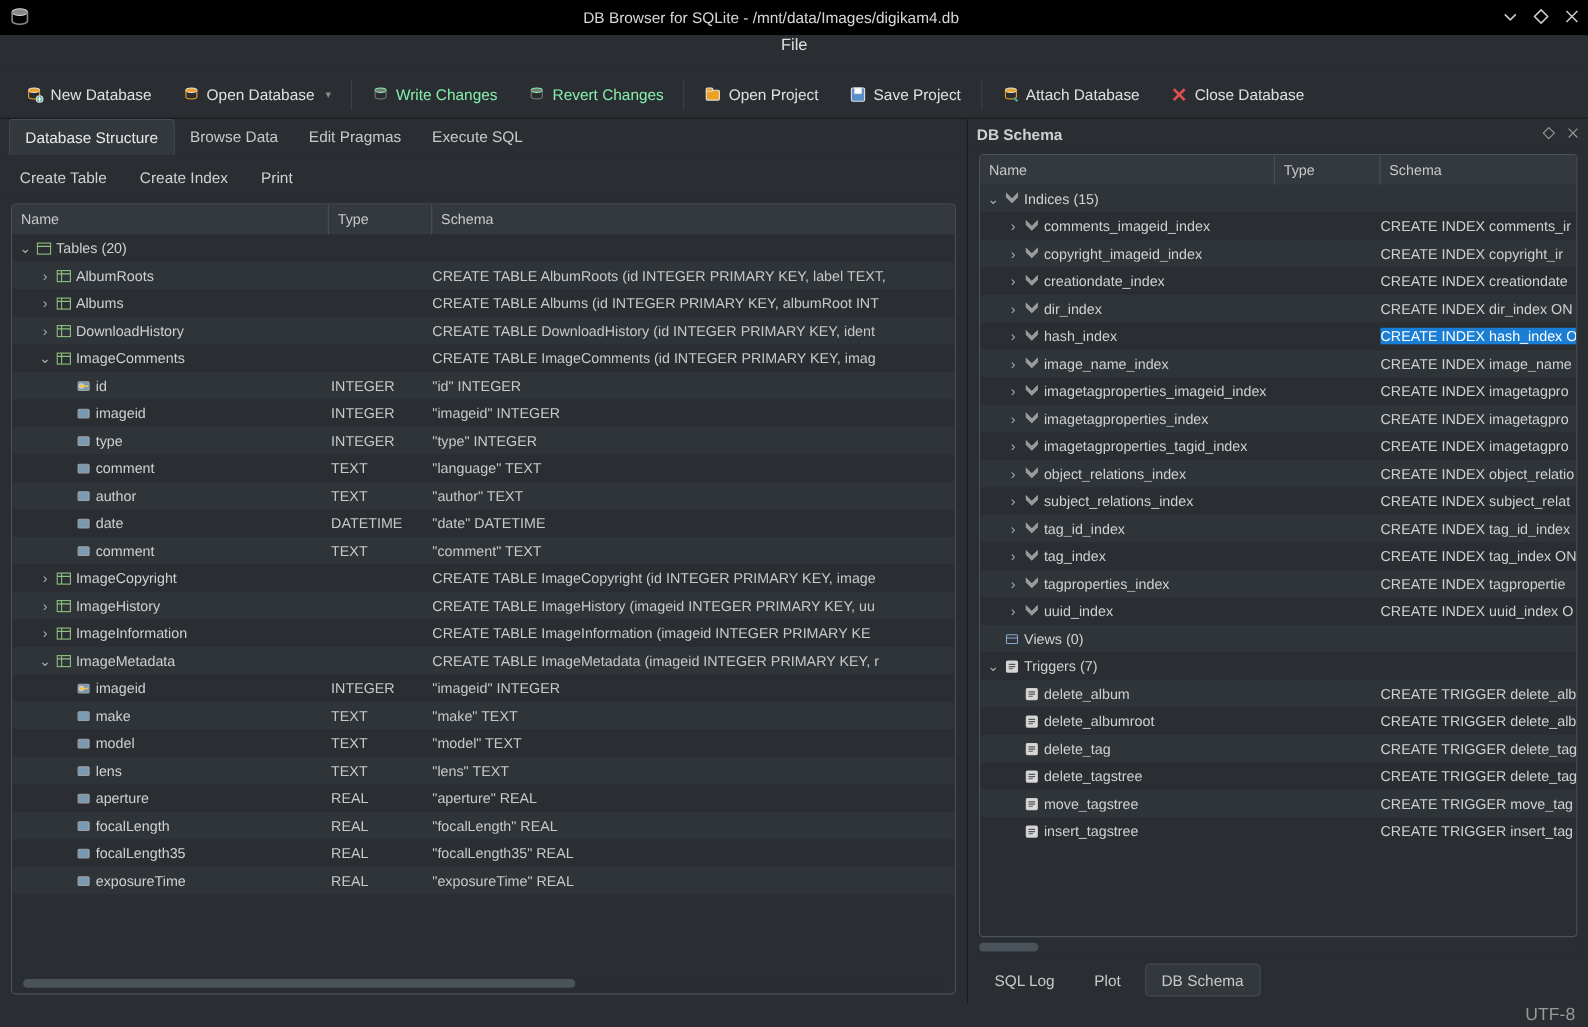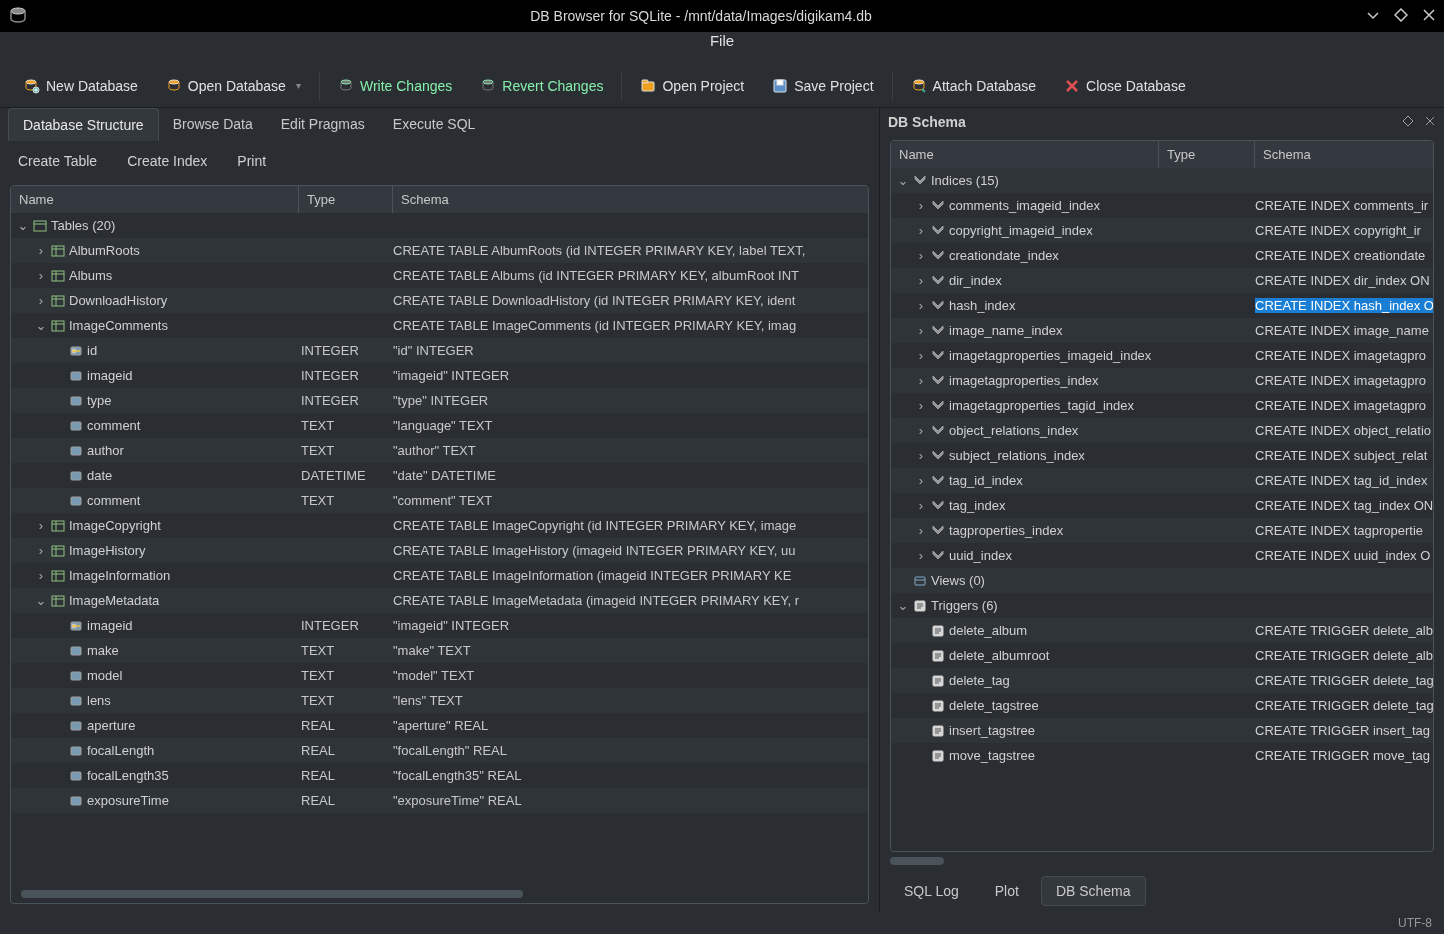--- a/index.html
+++ b/index.html
@@ -247,21 +247,21 @@
   border-radius:4px;
 }
 
 
 .statusbar {
   height:22px;
   display:flex;
   align-items:center;
   justify-content:flex-end;
   padding: 0 12px;
-  font-size:12px;
+  font-size:16px;
   color:#999;
   background:#2a2e32;
 }
 
 
 ::-webkit-scrollbar { width:10px; height:10px; }
 ::-webkit-scrollbar-track { background:#2a2e32; }
 ::-webkit-scrollbar-thumb { background:#4a525a; border-radius:4px; }
 
 svg { fill: currentColor; stroke: currentColor; }
@@ -986,21 +986,21 @@
             <div class="cell-name" style="padding-left:6px">
               <span class="expander">⌄</span>
               <span class="node-icon">
                 <svg viewBox="0 0 14 14">
                   <rect x="2" y="2" width="10" height="10" fill="#d8d8d8" rx="1"></rect>
                   <line x1="4" y1="5" x2="10" y2="5" stroke="#555"></line>
                   <line x1="4" y1="7" x2="10" y2="7" stroke="#555"></line>
                   <line x1="4" y1="9" x2="8" y2="9" stroke="#555"></line>
                 </svg>
               </span>
-              <span>Triggers (6)</span>
+              <span>Triggers (7)</span>
             </div>
             <div class="cell-type"></div>
             <div class="cell-schema"></div>
           </div>
           <div class="schema-row">
             <div class="cell-name" style="padding-left:24px">
               <span class="expander">&nbsp;</span>
               <span class="node-icon">
                 <svg viewBox="0 0 14 14">
                   <rect x="2" y="2" width="10" height="10" fill="#d8d8d8" rx="1"></rect>
@@ -1066,40 +1066,40 @@
             <div class="cell-name" style="padding-left:24px">
               <span class="expander">&nbsp;</span>
               <span class="node-icon">
                 <svg viewBox="0 0 14 14">
                   <rect x="2" y="2" width="10" height="10" fill="#d8d8d8" rx="1"></rect>
                   <line x1="4" y1="5" x2="10" y2="5" stroke="#555"></line>
                   <line x1="4" y1="7" x2="10" y2="7" stroke="#555"></line>
                   <line x1="4" y1="9" x2="8" y2="9" stroke="#555"></line>
                 </svg>
               </span>
-              <span>insert_tagstree</span>
-            </div>
-            <div class="cell-type"></div>
-            <div class="cell-schema">CREATE TRIGGER insert_tag</div>
+              <span>move_tagstree</span>
+            </div>
+            <div class="cell-type"></div>
+            <div class="cell-schema">CREATE TRIGGER move_tag</div>
           </div>
           <div class="schema-row">
             <div class="cell-name" style="padding-left:24px">
               <span class="expander">&nbsp;</span>
               <span class="node-icon">
                 <svg viewBox="0 0 14 14">
                   <rect x="2" y="2" width="10" height="10" fill="#d8d8d8" rx="1"></rect>
                   <line x1="4" y1="5" x2="10" y2="5" stroke="#555"></line>
                   <line x1="4" y1="7" x2="10" y2="7" stroke="#555"></line>
                   <line x1="4" y1="9" x2="8" y2="9" stroke="#555"></line>
                 </svg>
               </span>
-              <span>move_tagstree</span>
-            </div>
-            <div class="cell-type"></div>
-            <div class="cell-schema">CREATE TRIGGER move_tag</div>
+              <span>insert_tagstree</span>
+            </div>
+            <div class="cell-type"></div>
+            <div class="cell-schema">CREATE TRIGGER insert_tag</div>
           </div>
         </div>
     </div>
     <div class="hscroll-indicator">
         <div class="thumb" style="left:0;width:10%"></div>
       </div>
     <div class="bottom-tabs" id="bottomtabs">
         <div class="btab">SQL Log</div>
         <div class="btab">Plot</div>
         <div class="btab active">DB Schema</div>

